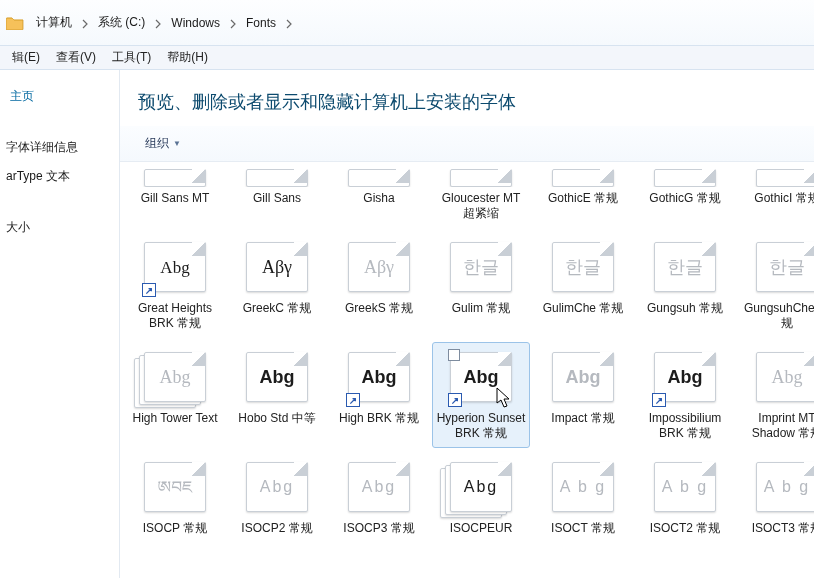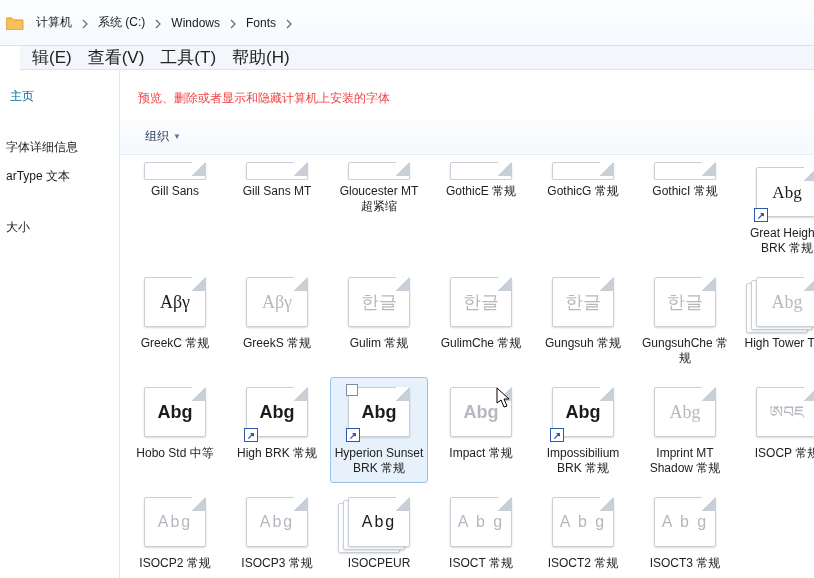--- a/index.html
+++ b/index.html
@@ -40,22 +40,21 @@
   }
 
   
   .menu-bar {
     height: 24px;
     display: flex;
     align-items: center;
     padding: 0 4px;
     background: #f3f6fb;
     border-bottom: 1px solid #d7e3f0;
-    font-size: 17px;
-    margin-left: 20px;
+    font-size: 12px;
   }
   .menu-item {
     padding: 2px 8px;
     color: #222;
   }
 
   
   .main {
     display: flex;
     height: calc(100% - 54px);
@@ -79,22 +78,22 @@
   .sidebar-group { margin-top: 22px; }
 
   .content {
     flex: 1;
     display: flex;
     flex-direction: column;
     overflow: hidden;
   }
   .content-header {
     padding: 20px 0 12px 18px;
-    color: #ef4444;
-    font-size: 12px;
+    color: #0c4a6e;
+    font-size: 18px;
   }
   .toolbar {
     display: flex;
     align-items: center;
     padding: 6px 0 6px 18px;
     border-bottom: 1px solid #e6ecf3;
     background: linear-gradient(#fbfdff,#f5f9fd);
   }
   .tool-org {
     display: flex; align-items: center;
@@ -270,29 +269,37 @@
     </div>
 
     <div class="grid-wrap">
       <div class="font-grid" id="font-grid">
           <div class="font-item row-peek">
             <div class="thumb">
               <div class="page front">
                 <span class="dogear"></span>
               </div>
             </div>
+            <div class="font-label">Gill Sans MT</div>
+          </div>
+          <div class="font-item row-peek">
+            <div class="thumb">
+              <div class="page front">
+                <span class="dogear"></span>
+              </div>
+            </div>
             <div class="font-label">Gill Sans</div>
           </div>
           <div class="font-item row-peek">
             <div class="thumb">
               <div class="page front">
                 <span class="dogear"></span>
               </div>
             </div>
-            <div class="font-label">Gill Sans MT</div>
+            <div class="font-label">Gisha</div>
           </div>
           <div class="font-item row-peek">
             <div class="thumb">
               <div class="page front">
                 <span class="dogear"></span>
               </div>
             </div>
             <div class="font-label">Gloucester MT 超紧缩</div>
           </div>
           <div class="font-item row-peek">

